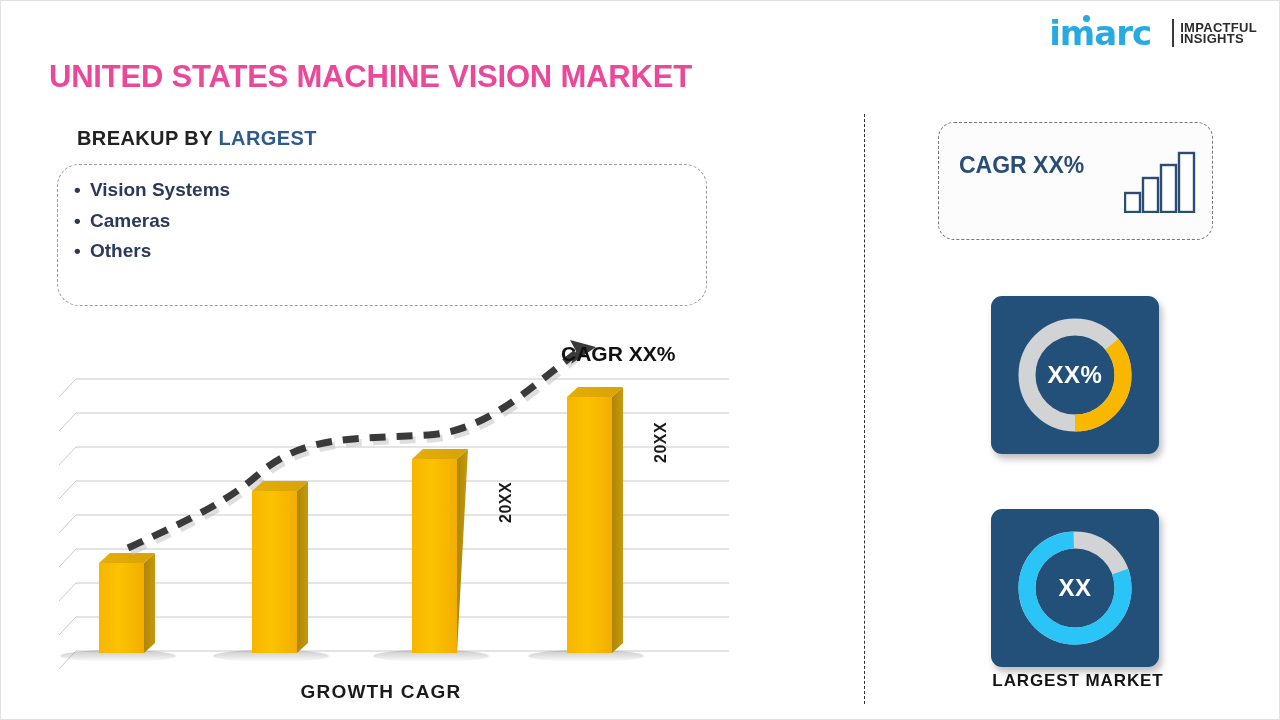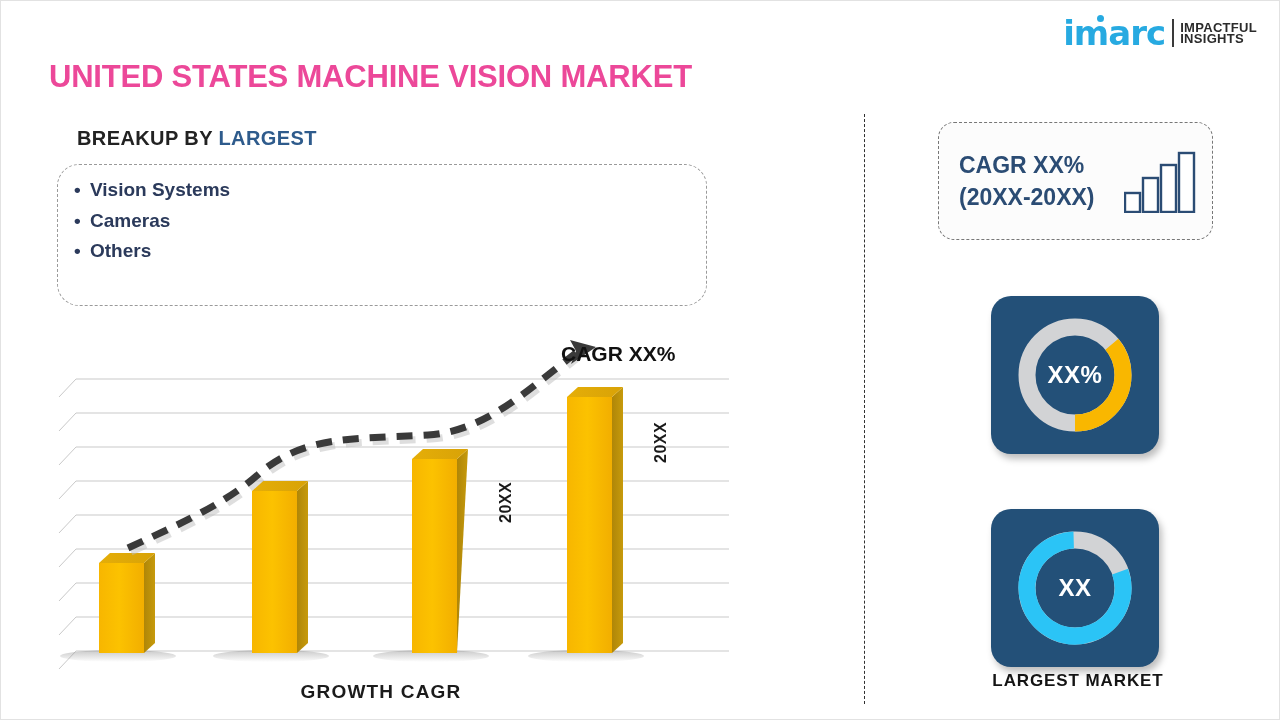--- a/index.html
+++ b/index.html
@@ -44,21 +44,21 @@
     border-radius: 50%;
     background: #27AAE1;
   }
   #logo-word {
     font-family: "DejaVu Sans", sans-serif;
     font-size: 34px;
     font-weight: bold;
     color: #27AAE1;
     letter-spacing: -1px;
     line-height: 34px;
-    padding-right: 7px;
+    padding-right: 21px;
   }
   #logo-sep {
     width: 2px;
     height: 28px;
     background: #3a3a3a;
     margin-right: 6px;
   }
   #logo-tag {
     display: flex;
     flex-direction: column;
@@ -214,21 +214,21 @@
     color: #141414;
     letter-spacing: 0.9px;
     white-space: nowrap;
   }
   .donut-card {
     position: absolute;
     left: 990px;
     width: 168px;
     height: 158px;
     background: #235078;
-    border-radius: 20px;
+    border-radius: 11px;
     box-shadow: 3px 5px 7px rgba(0,0,0,0.26);
   }
   .donut-card svg {
     position: absolute;
     left: 50%;
     top: 50%;
     transform: translate(-50%, -50%);
   }
   .donut-value {
     position: absolute;
@@ -351,21 +351,20 @@
     <div class="bar-year" style="left:441px; top:192px;">20XX</div>
     <div class="bar-year" style="left:596px; top:132px;">20XX</div>
   </div>
 
   <div id="chart-cagr">CAGR XX%</div>
   <div id="chart-axis-label">GROWTH CAGR</div>
 
   <div id="growth-card">
     <div id="growth-text">
       <div>CAGR XX%</div>
-      <div>(20XX-20XX)</div>
     </div>
     <div id="growth-bars">
       <svg width="72" height="62" viewBox="0 0 72 62">
         <rect x="1" y="42" width="15" height="19" fill="#ffffff" stroke="#2B4C74" stroke-width="2.4"></rect>
         <rect x="19" y="27" width="15" height="34" fill="#ffffff" stroke="#2B4C74" stroke-width="2.4"></rect>
         <rect x="37" y="14" width="15" height="47" fill="#ffffff" stroke="#2B4C74" stroke-width="2.4"></rect>
         <rect x="55" y="2" width="15" height="59" fill="#ffffff" stroke="#2B4C74" stroke-width="2.4"></rect>
       </svg>
     </div>
   </div>

